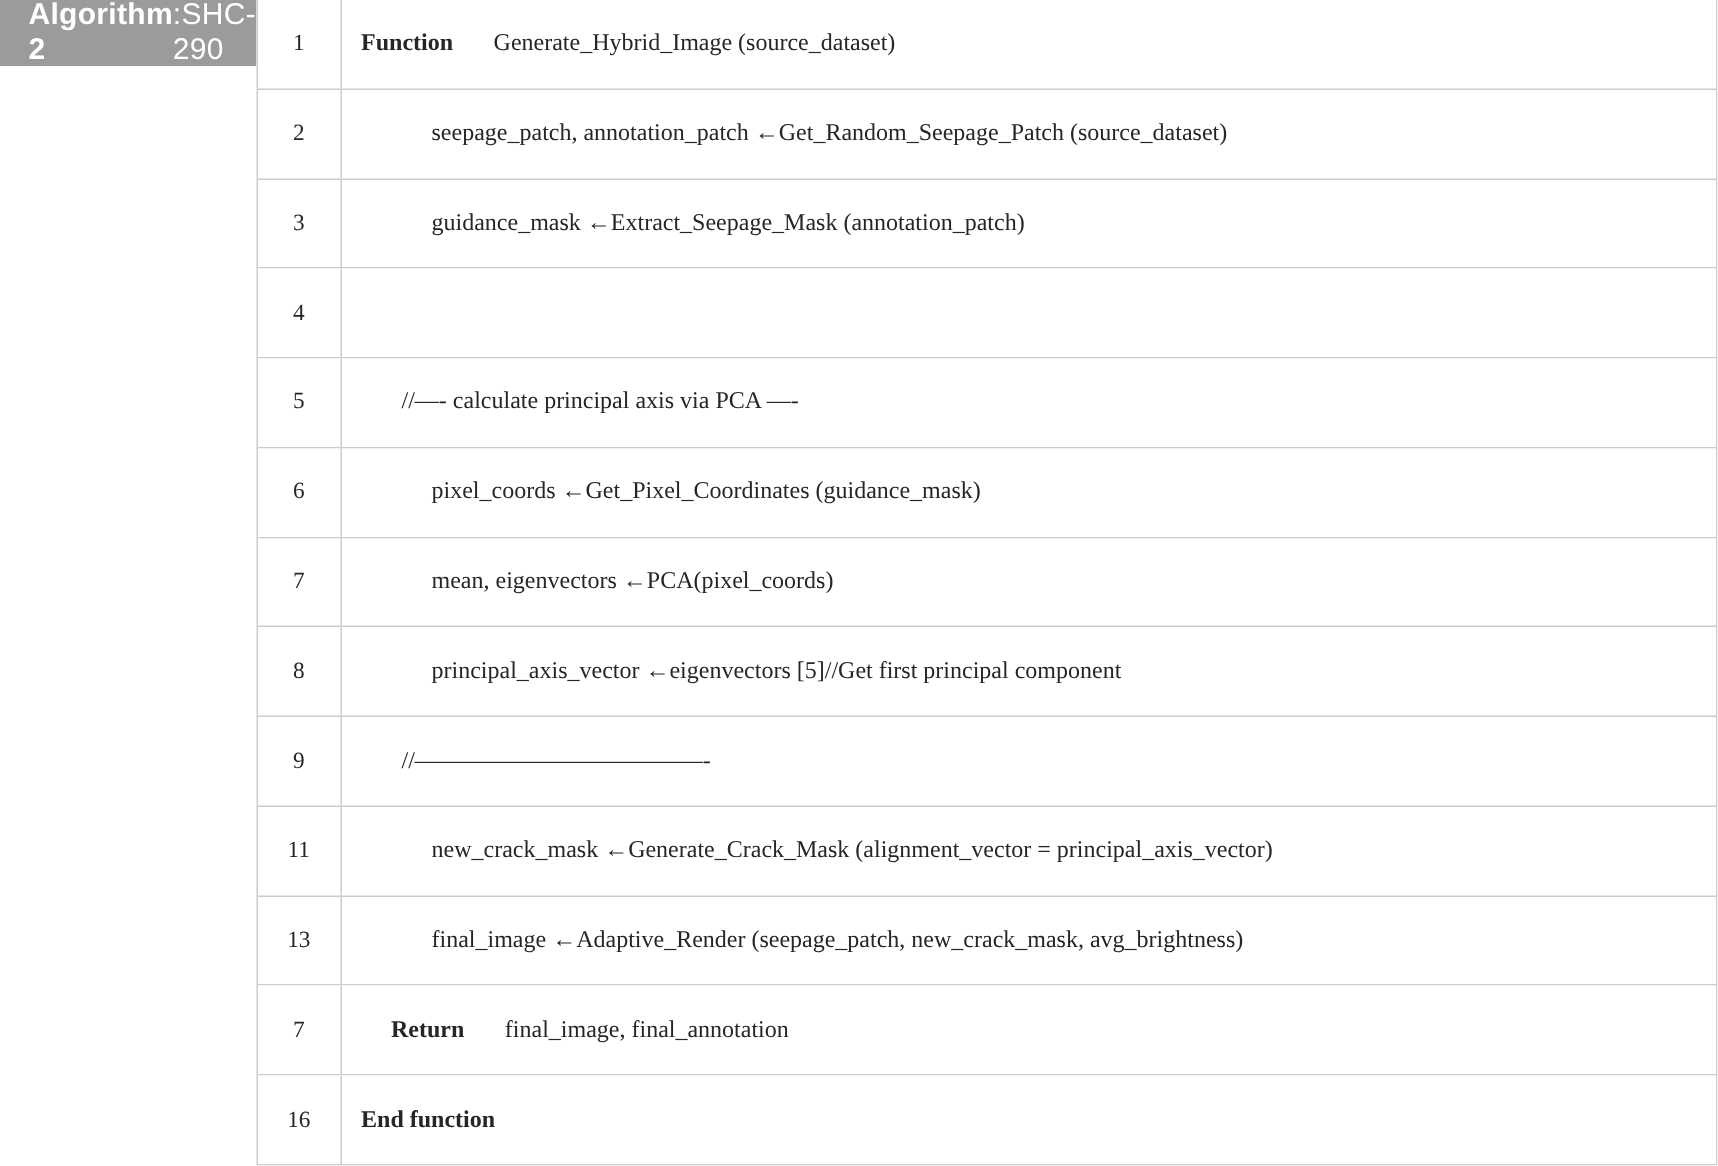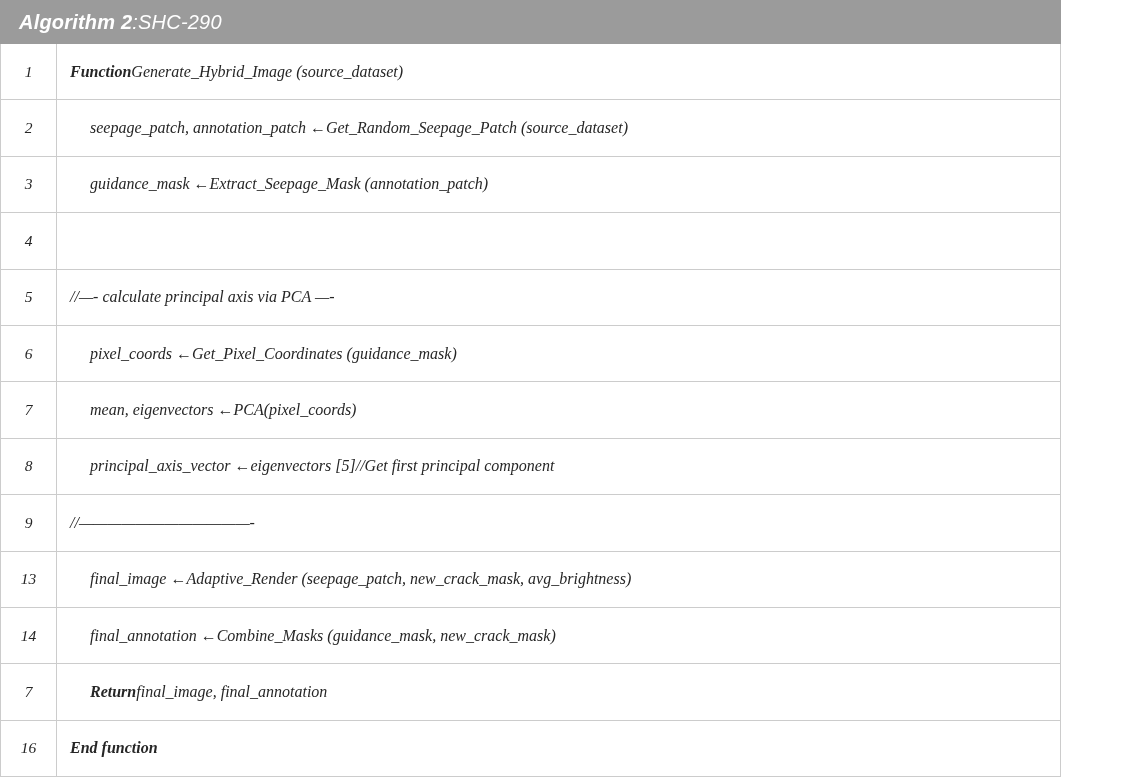--- a/index.html
+++ b/index.html
@@ -11,24 +11,23 @@
   }
   *{margin:0;padding:0;box-sizing:border-box;}
   html,body{background:#ffffff;}
   body{
     width:1145px;height:777px;
     font-family:"Liberation Serif", serif;
     color:var(--text);
     overflow:hidden;
   }
   .algo{
-    width:1061px;height:777px;
-    display:flex;flex-direction:column;
+    width:1145px;height:777px;
+    display:flex;flex-direction:row;
     background:var(--row-bg);
-    font-style:italic;
   }
   .algo-header{
     height:44px;flex:0 0 44px;
     background:var(--header-bg);
     color:var(--header-text);
     display:flex;align-items:center;
     padding-left:19px;
     font-family:"Liberation Sans", sans-serif;
     font-size:20px;
     letter-spacing:0.2px;
@@ -56,20 +55,21 @@
     font-size:15.5px;
     color:var(--text);
   }
   .line-code{
     flex:1;
     display:flex;align-items:center;
     font-size:16px;
     padding-left:13px;
     white-space:pre;
     color:var(--text);
+    gap:27px;
   }
   .algo-row.indent-1 .line-code{padding-left:33px;text-align:center;}
   .code-bold{font-weight:bold;}
 </style>
 </head>
 <body>
 
 <div class="algo">
   <div class="algo-header">
     <span class="hdr-bold">Algorithm 2</span>
@@ -106,26 +106,26 @@
   </div>
       <div class="algo-row indent-1">
     <div class="line-num">8</div>
     <div class="line-code"><span class="code-bold"></span><span class="code-rest">principal_axis_vector ←eigenvectors [5]//Get first principal component</span></div>
   </div>
       <div class="algo-row indent-0">
     <div class="line-num">9</div>
     <div class="line-code"><span class="code-bold"></span><span class="code-rest">//————————————-</span></div>
   </div>
       <div class="algo-row indent-1">
+    <div class="line-num">11</div>
+    <div class="line-code"><span class="code-bold"></span><span class="code-rest">new_crack_mask ←Generate_Crack_Mask (alignment_vector = principal_axis_vector)</span></div>
+  </div>
+      <div class="algo-row indent-1">
     <div class="line-num">13</div>
     <div class="line-code"><span class="code-bold"></span><span class="code-rest">final_image ←Adaptive_Render (seepage_patch, new_crack_mask, avg_brightness)</span></div>
-  </div>
-      <div class="algo-row indent-1">
-    <div class="line-num">14</div>
-    <div class="line-code"><span class="code-bold"></span><span class="code-rest">final_annotation ←Combine_Masks (guidance_mask, new_crack_mask)</span></div>
   </div>
       <div class="algo-row indent-1">
     <div class="line-num">7</div>
     <div class="line-code"><span class="code-bold">Return</span><span class="code-rest">final_image, final_annotation</span></div>
   </div>
       <div class="algo-row indent-0">
     <div class="line-num">16</div>
     <div class="line-code"><span class="code-bold">End function</span><span class="code-rest"></span></div>
   </div>
     </div>

